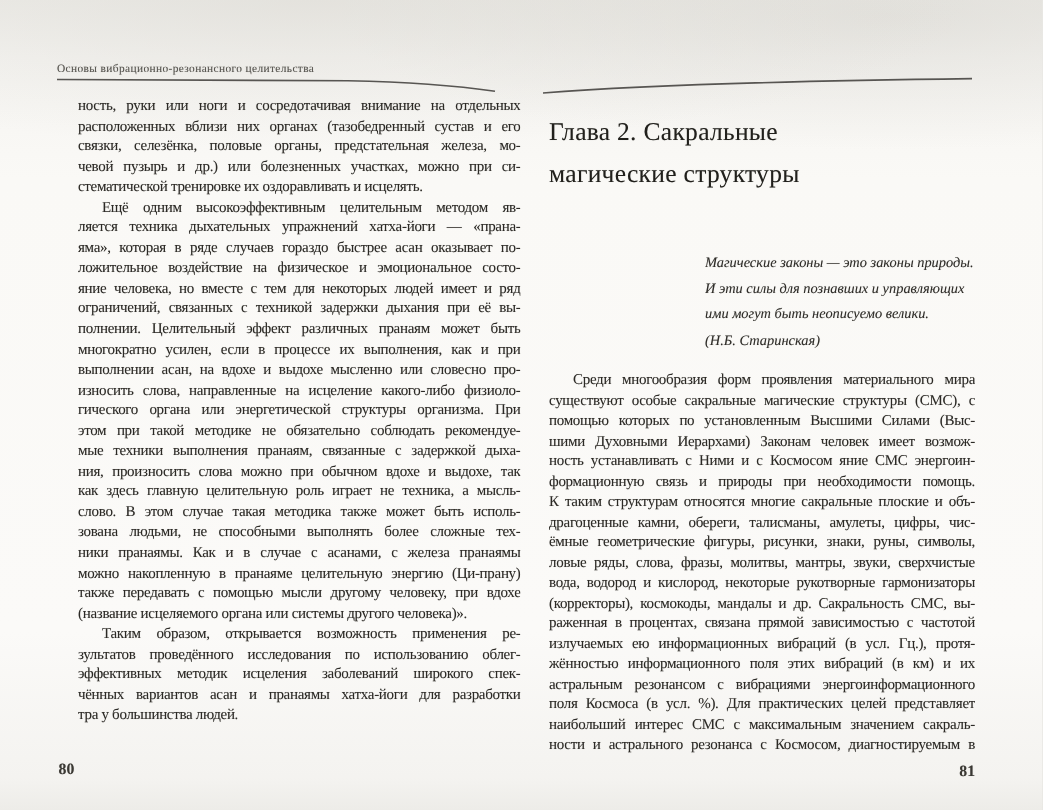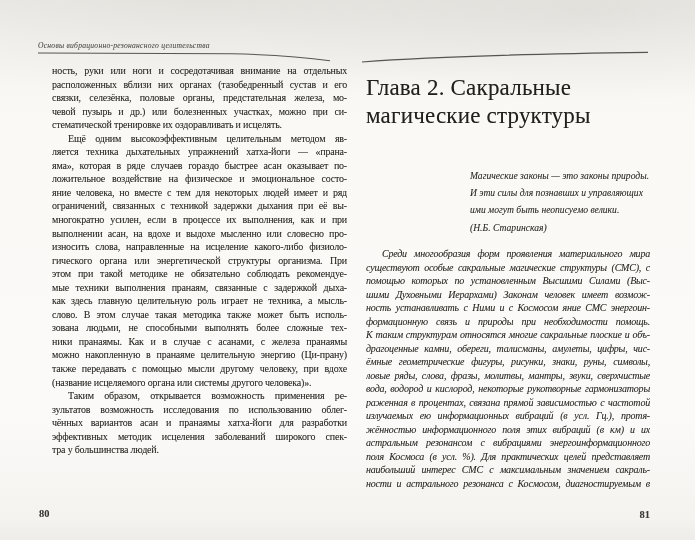--- a/index.html
+++ b/index.html
@@ -14,38 +14,38 @@
       radial-gradient(90% 26% at 30% 0%, rgba(219,217,211,0.55), rgba(219,217,211,0) 70%),
       radial-gradient(70% 22% at 85% 2%, rgba(213,211,205,0.5), rgba(213,211,205,0) 75%),
       linear-gradient(180deg, #eeede9 0%, #f5f4f1 7%, #faf9f6 22%, #fbfaf8 78%, #f4f3f0 96%, #edece8 100%);
     text-shadow: 0 0 0.5px rgba(44,42,38,0.3);
   }
   .rules { position: absolute; left: 0; top: 0; }
   .rules path { stroke: #4a4844; stroke-width: 1.1; fill: none; opacity: 0.92; }
 
   .running-head {
     position: absolute; left: 38px; top: 41px;
-    font-size: 7.6px; letter-spacing: 0.25px; color: #56544f; font-style: italic;
+    font-size: 7.6px; letter-spacing: 0.25px; color: #56544f;
   }
 
   .body-col { position: absolute; font-size: 10px; letter-spacing: -0.2px; }
   .left-col  { left: 52px;  top: 64px;  width: 295px; }
-  .right-col { left: 366px; top: 247px; width: 284px; font-style: italic; }
+  .right-col { left: 366px; top: 247px; width: 284px; }
   .body-col .tl { height: 13.55px; line-height: 13.55px; overflow: hidden; }
   .right-col .tl { height: 13.5px; line-height: 13.5px; }
   .tl.just { text-align: justify; text-align-last: justify; }
   .tl.ind  { text-indent: 16px; }
 
   .pagenum { position: absolute; font-size: 10.5px; font-weight: bold; color: #3a3833; }
   .pn-left  { left: 39px; top: 508px; }
   .pn-right { right: 45px; top: 509px; }
 
   .chapter-title {
     position: absolute; left: 366px; top: 74px; width: 284px; margin: 0;
-    font-weight: normal; font-size: 23px; line-height: 27.5px;
+    font-weight: normal; font-size: 17px; line-height: 27.5px;
     letter-spacing: 0.2px; color: #21201c;
   }
   .title-line { display: block; }
 
   .epigraph {
     position: absolute; left: 470px; top: 167px; width: 180px;
     font-style: italic; font-size: 9.6px; color: #2f2d29;
   }
   .epigraph .tl { height: 17.2px; line-height: 17.2px; overflow: hidden; }
   .epi-attr { height: 17.2px; line-height: 17.2px; text-align: left; }
@@ -67,37 +67,39 @@
         <div class="tl just">расположенных вблизи них органах (тазобедренный сустав и его</div>
         <div class="tl just">связки, селезёнка, половые органы, предстательная железа, мо-</div>
         <div class="tl just">чевой пузырь и др.) или болезненных участках, можно при си-</div>
         <div class="tl">стематической тренировке их оздоравливать и исцелять.</div>
         <div class="tl ind just">Ещё одним высокоэффективным целительным методом яв-</div>
         <div class="tl just">ляется техника дыхательных упражнений хатха-йоги — «прана-</div>
         <div class="tl just">яма», которая в ряде случаев гораздо быстрее асан оказывает по-</div>
         <div class="tl just">ложительное воздействие на физическое и эмоциональное состо-</div>
         <div class="tl just">яние человека, но вместе с тем для некоторых людей имеет и ряд</div>
         <div class="tl just">ограничений, связанных с техникой задержки дыхания при её вы-</div>
+        <div class="tl just">полнении. Целительный эффект различных пранаям может быть</div>
         <div class="tl just">многократно усилен, если в процессе их выполнения, как и при</div>
         <div class="tl just">выполнении асан, на вдохе и выдохе мысленно или словесно про-</div>
         <div class="tl just">износить слова, направленные на исцеление какого-либо физиоло-</div>
         <div class="tl just">гического органа или энергетической структуры организма. При</div>
         <div class="tl just">этом при такой методике не обязательно соблюдать рекомендуе-</div>
         <div class="tl just">мые техники выполнения пранаям, связанные с задержкой дыха-</div>
+        <div class="tl just">ния, произносить слова можно при обычном вдохе и выдохе, так</div>
         <div class="tl just">как здесь главную целительную роль играет не техника, а мысль-</div>
         <div class="tl just">слово. В этом случае такая методика также может быть исполь-</div>
         <div class="tl just">зована людьми, не способными выполнять более сложные тех-</div>
         <div class="tl just">ники пранаямы. Как и в случае с асанами, с железа пранаямы</div>
         <div class="tl just">можно накопленную в пранаяме целительную энергию (Ци-прану)</div>
         <div class="tl just">также передавать с помощью мысли другому человеку, при вдохе</div>
         <div class="tl">(название исцеляемого органа или системы другого человека)».</div>
         <div class="tl ind just">Таким образом, открывается возможность применения ре-</div>
-        <div class="tl just">зультатов возможность исследования по использованию облег-</div>
+        <div class="tl just">зультатов проведённого исследования по использованию облег-</div>
+        <div class="tl just">эффективных методик исцеления заболеваний широкого спек-</div>
         <div class="tl just">чённых вариантов асан и пранаямы хатха-йоги для разработки</div>
-        <div class="tl just">эффективных методик исцеления заболеваний широкого спек-</div>
         <div class="tl">тра у большинства людей.</div>
       </div>
     <div class="pagenum pn-left">80</div>
   </div>
 
   <div>
     <h1 class="chapter-title">
       <span class="title-line">Глава 2. Сакральные</span>
       <span class="title-line">магические структуры</span>
     </h1>
@@ -114,20 +116,21 @@
         <div class="tl just">существуют особые сакральные магические структуры (СМС), с</div>
         <div class="tl just">помощью которых по установленным Высшими Силами (Выс-</div>
         <div class="tl just">шими Духовными Иерархами) Законам человек имеет возмож-</div>
         <div class="tl just">ность устанавливать с Ними и с Космосом яние СМС энергоин-</div>
         <div class="tl just">формационную связь и природы при необходимости помощь.</div>
         <div class="tl just">К таким структурам относятся многие сакральные плоские и объ-</div>
         <div class="tl just">драгоценные камни, обереги, талисманы, амулеты, цифры, чис-</div>
         <div class="tl just">ёмные геометрические фигуры, рисунки, знаки, руны, символы,</div>
         <div class="tl just">ловые ряды, слова, фразы, молитвы, мантры, звуки, сверхчистые</div>
         <div class="tl just">вода, водород и кислород, некоторые рукотворные гармонизаторы</div>
+        <div class="tl just">(корректоры), космокоды, мандалы и др. Сакральность СМС, вы-</div>
         <div class="tl just">раженная в процентах, связана прямой зависимостью с частотой</div>
         <div class="tl just">излучаемых ею информационных вибраций (в усл. Гц.), протя-</div>
         <div class="tl just">жённостью информационного поля этих вибраций (в км) и их</div>
         <div class="tl just">астральным резонансом с вибрациями энергоинформационного</div>
         <div class="tl just">поля Космоса (в усл. %). Для практических целей представляет</div>
         <div class="tl just">наибольший интерес СМС с максимальным значением сакраль-</div>
         <div class="tl just">ности и астрального резонанса с Космосом, диагностируемым в</div>
       </div>
     <div class="pagenum pn-right">81</div>
   </div>

